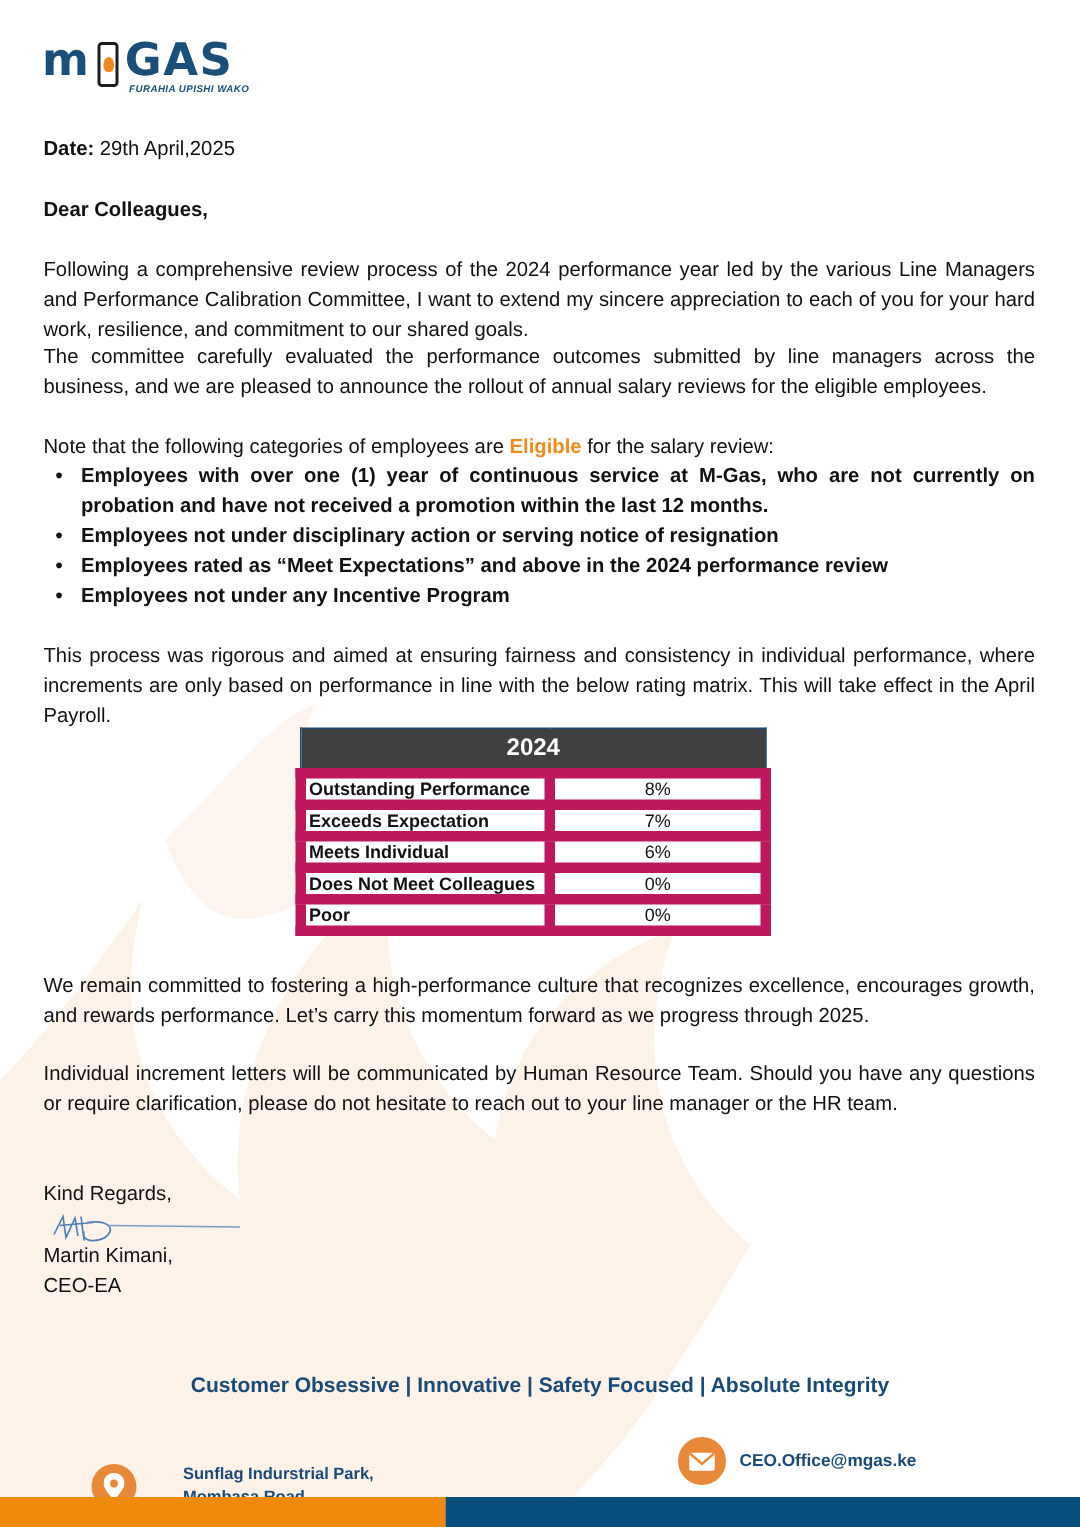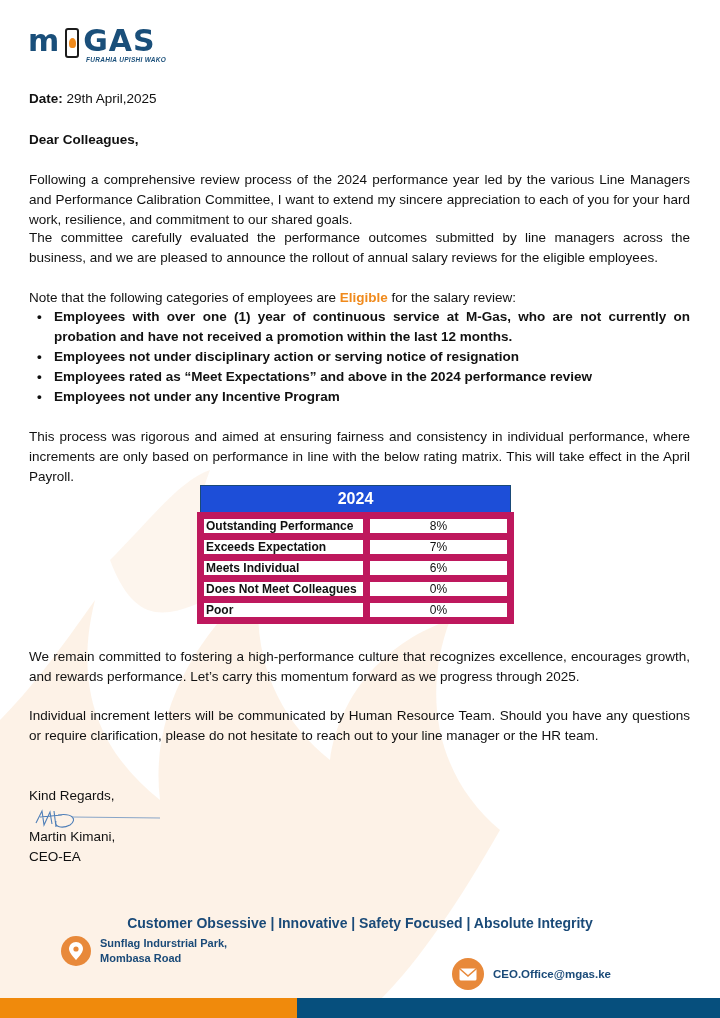--- a/index.html
+++ b/index.html
@@ -41,21 +41,21 @@
   .bold { font-weight: bold; }
   .eligible { color: #f08a1c; font-weight: bold; }
   ul.bullets { position: absolute; left: 29px; width: 661px; top: 307px; list-style: none; font-size: 13.5px; line-height: 20px; font-weight: bold; }
   ul.bullets li { position: relative; padding-left: 25px; text-align: justify; text-align-last: left; }
   ul.bullets li::before { content: "•"; position: absolute; left: 8px; top: 0; }
   table.matrix {
     position: absolute; left: 197px; top: 485px; width: 317px;
     border-collapse: collapse; font-size: 12px;
   }
   table.matrix th.year {
-    background: #1d4ed8; color: #fff; font-size: 16px; height: 30px;
+    background: #404040; color: #fff; font-size: 16px; height: 30px;
     border: 1px solid #1a4a78; font-weight: bold;
   }
   table.matrix th.col {
     background: #1a4a78; color: #fff; font-size: 11.5px; height: 19px;
     border: 1px solid #1a4a78; border-top: 1px solid #3a6890; font-weight: bold;
   }
   table.matrix th.col.left { text-align: left; padding-left: 2px; border-right: 1px solid #3a6890; }
   table.matrix td { border: 7px solid #be185d; height: 19px; background: #fff; }
   table.matrix td.label { font-weight: bold; padding-left: 2px; width: 166px; }
   table.matrix td.val { text-align: center; }
@@ -150,21 +150,21 @@
   <svg class="sig-line" viewBox="0 0 130 24">
     <path d="M4 16 L10 4 L12 18 L18 5 L20 17 M8 10 L30 8 M22 4 L24 20 M26 8 C40 6 46 12 38 18 C30 22 22 20 24 14" stroke="#4f7fb8" stroke-width="1.1" fill="none"></path>
     <path d="M40 10 L128 11" stroke="#7a9cc4" stroke-width="0.9" fill="none"></path>
   </svg>
 
   <div class="text" style="top:827px;">Martin Kimani,</div>
   <div class="text" style="top:847px;">CEO-EA</div>
 
   <div class="values-line">Customer Obsessive | Innovative | Safety Focused | Absolute Integrity</div>
 
-  <div class="contact" style="left:61px; top:936px;">
+  <div class="contact" style="left:61px; top:976px;gap:22px;">
     <div class="circle">
       <svg width="14" height="18" viewBox="0 0 14 18">
         <path d="M7 0 C3 0 0 3 0 7 C0 11 7 18 7 18 C7 18 14 11 14 7 C14 3 11 0 7 0 Z" fill="#fff"></path>
         <circle cx="7" cy="7" r="2.6" fill="#e8893a"></circle>
       </svg>
     </div>
     <div class="ctext">
       <div>Sunflag Indurstrial Park,</div>
       <div>Mombasa Road</div>
     </div>

